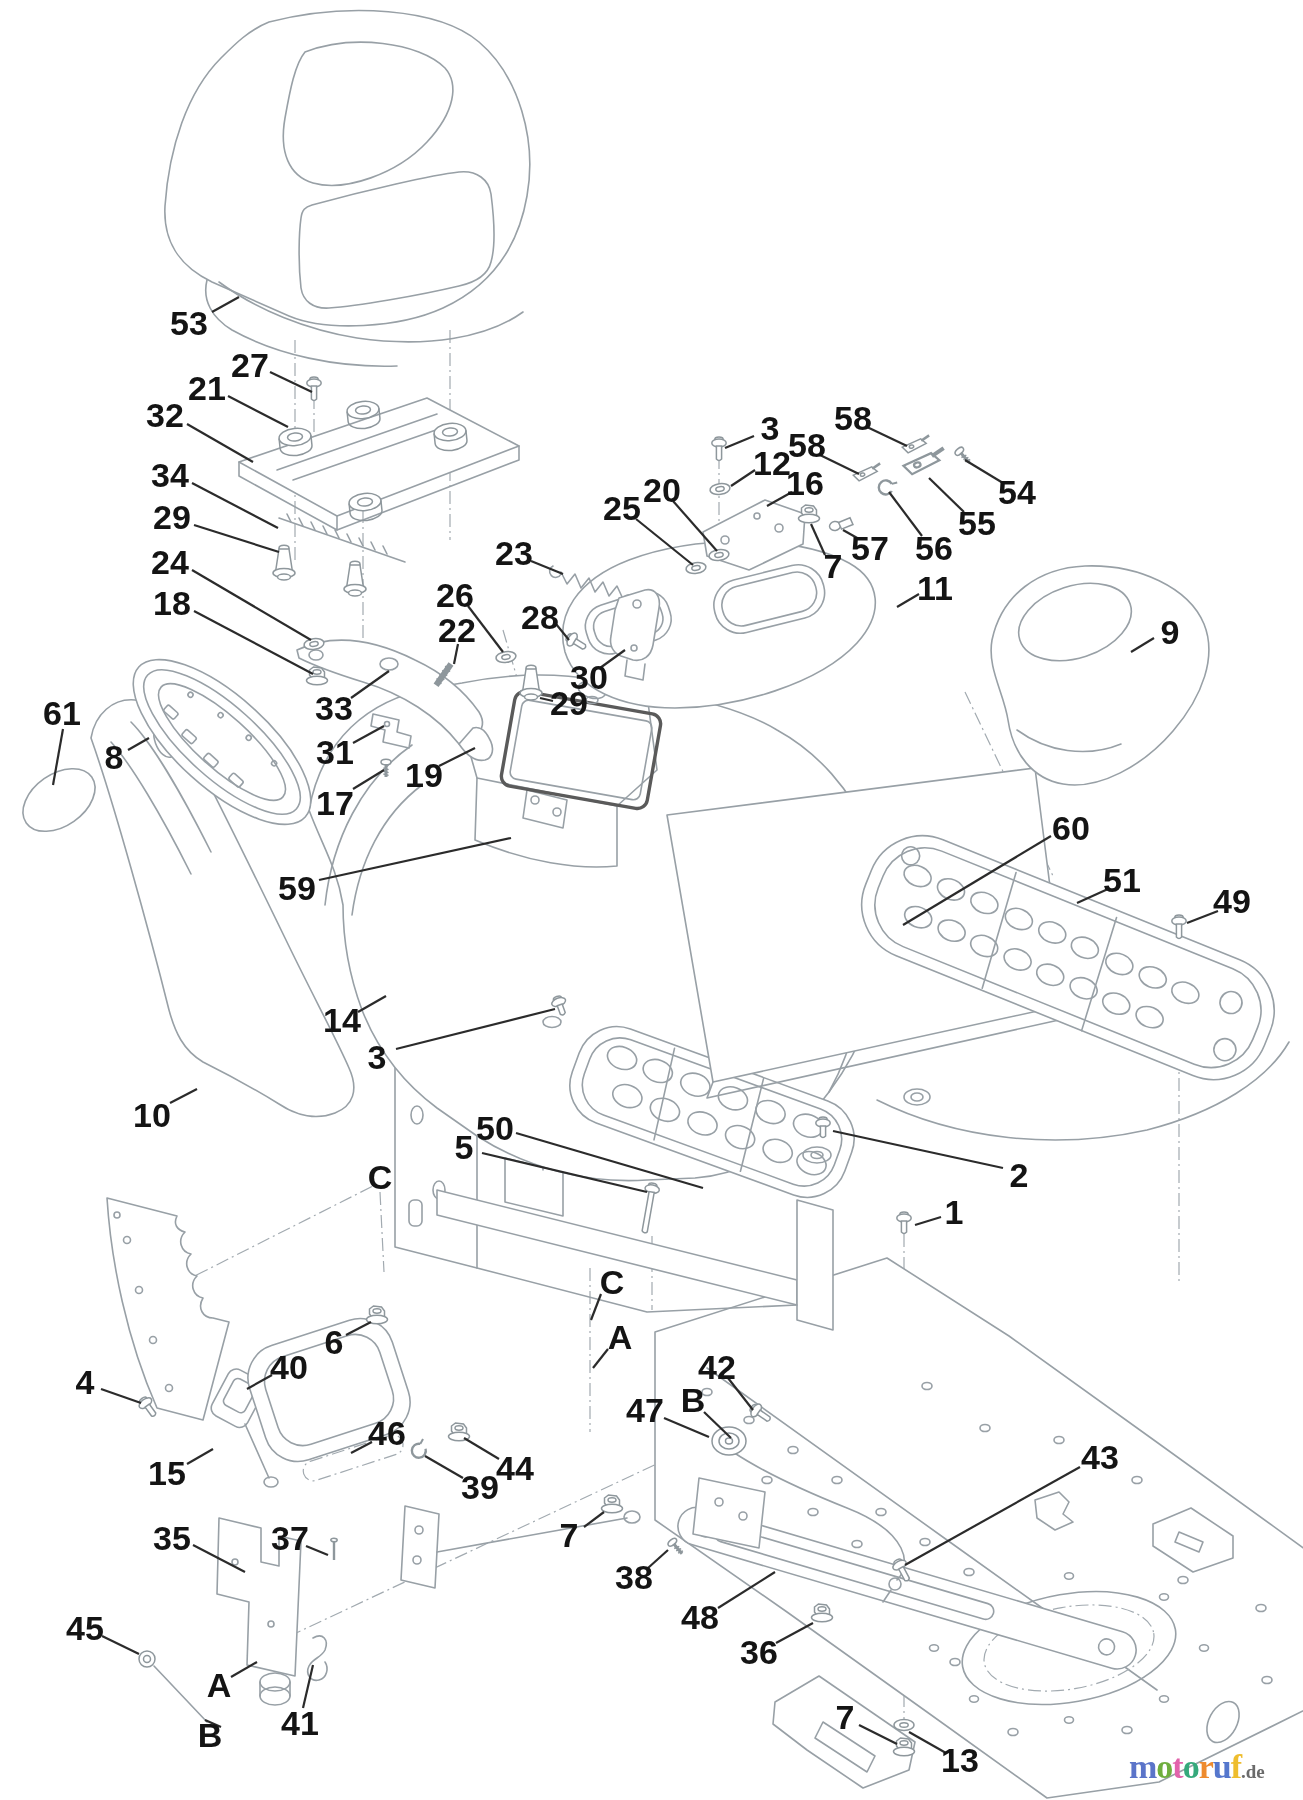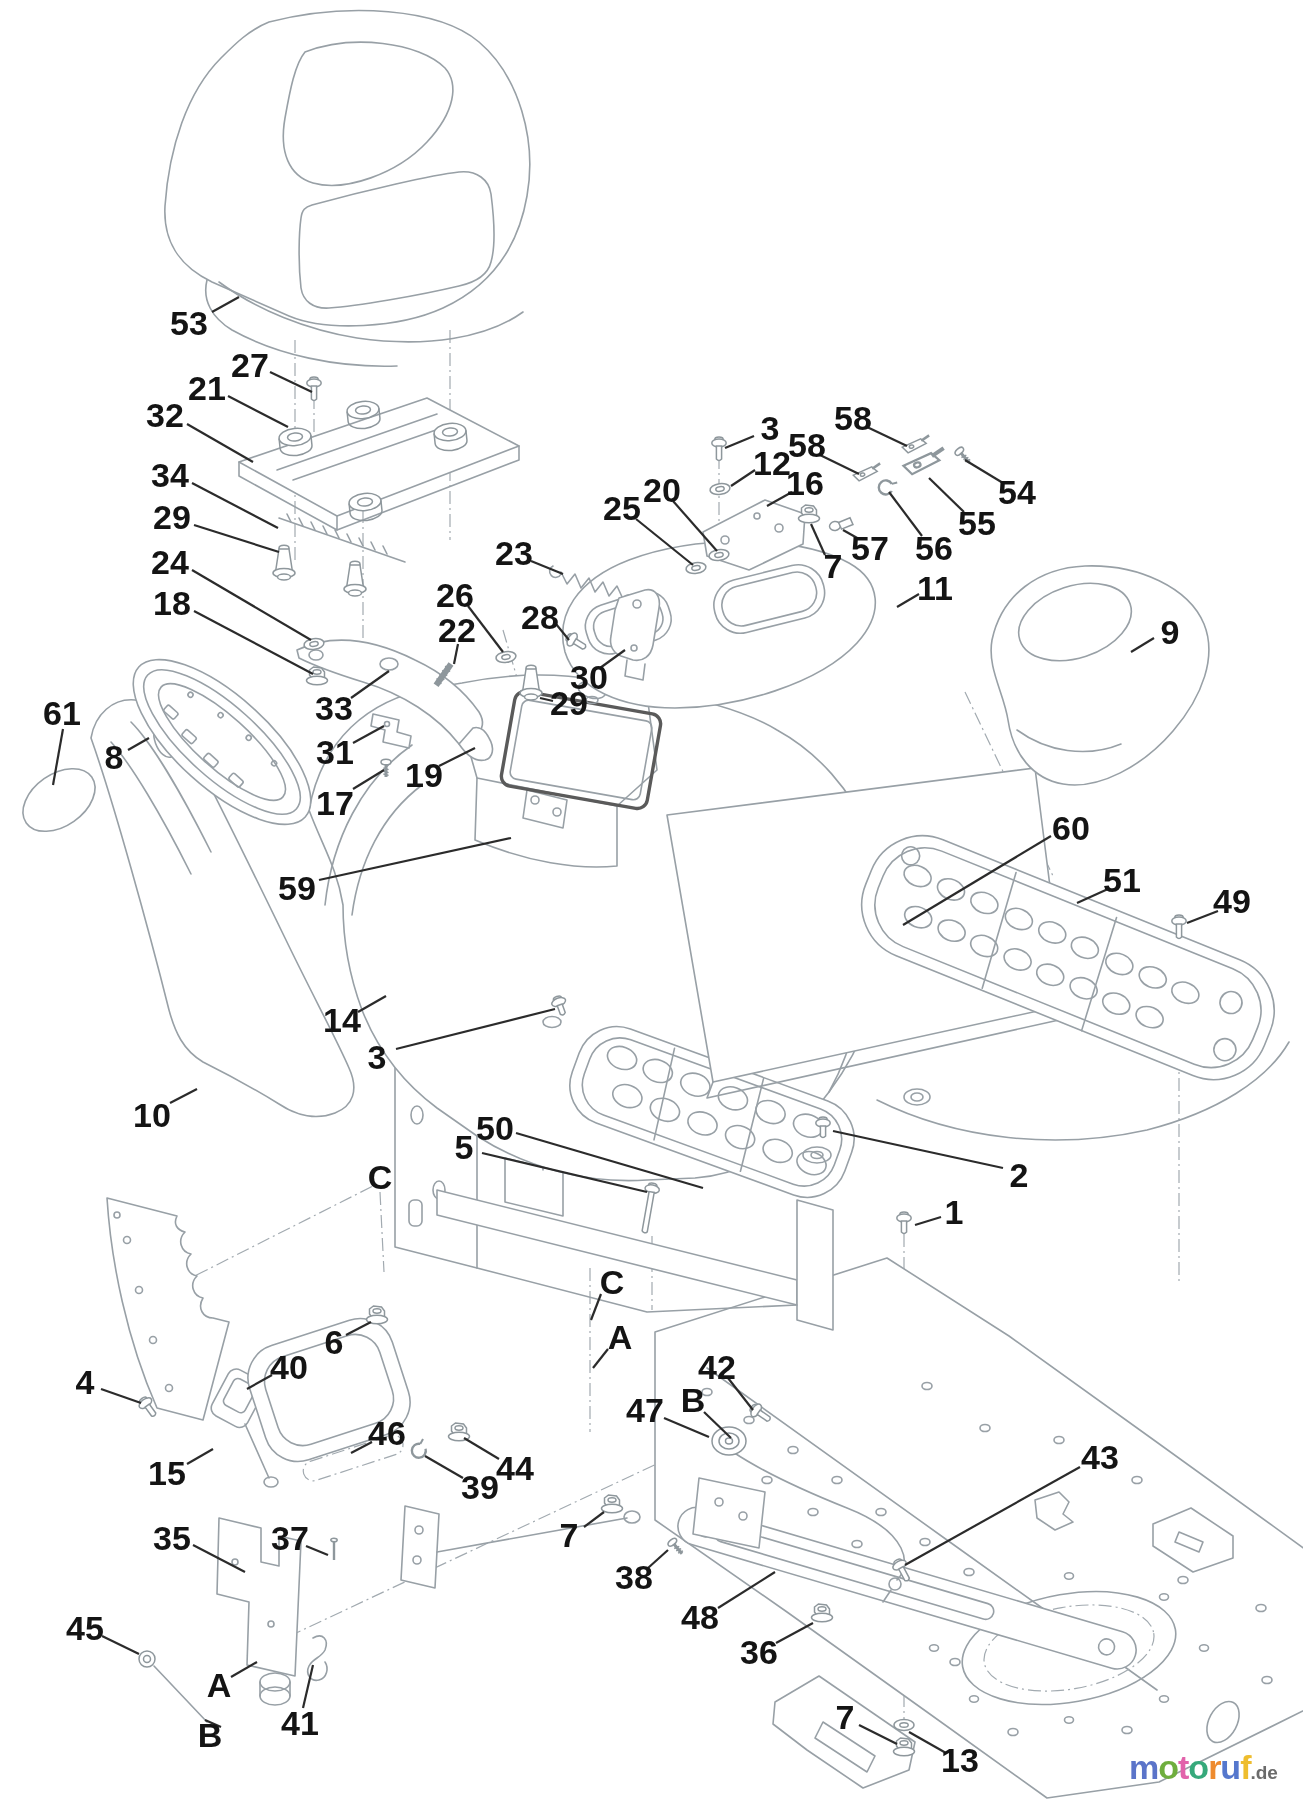--- a/index.html
+++ b/index.html
@@ -5,21 +5,21 @@
   html,body{margin:0;padding:0;background:#fff;}
   .stage{position:relative;width:1303px;height:1800px;background:#fff;overflow:hidden;
          font-family:"Liberation Sans",sans-serif;margin-left:7px;}
   svg{position:absolute;left:0;top:0;}
   .art{stroke:#98a0a6;fill:none;stroke-width:1.6;stroke-linecap:round;stroke-linejoin:round;}
   .artf{stroke:#98a0a6;fill:#ffffff;stroke-width:1.6;stroke-linejoin:round;}
   .artd{stroke:#5a5a5a;fill:none;stroke-width:3.4;stroke-linejoin:round;}
   .dd{stroke:#a2aab0;stroke-width:1.2;fill:none;stroke-dasharray:13 4 2 4;}
   .co-label{font:700 34px "Liberation Sans",sans-serif;fill:#141414;}
   .ldr{stroke:#2b2b2b;stroke-width:2.2;}
-  #watermark{position:absolute;font-family:Liberation Sans, sans-serif;font-weight:700;
+  #watermark{position:absolute;font-family:Liberation Serif, serif;font-weight:700;
              font-size:34px;letter-spacing:-1px;white-space:nowrap;}
   #watermark .suffix{font-size:19px;font-weight:700;letter-spacing:0;}
 </style>
 </head>
 <body>
 
 <div class="stage">
 <svg id="diagram" width="1303" height="1800" viewBox="0 0 1303 1800">
 
   <g id="construction">

